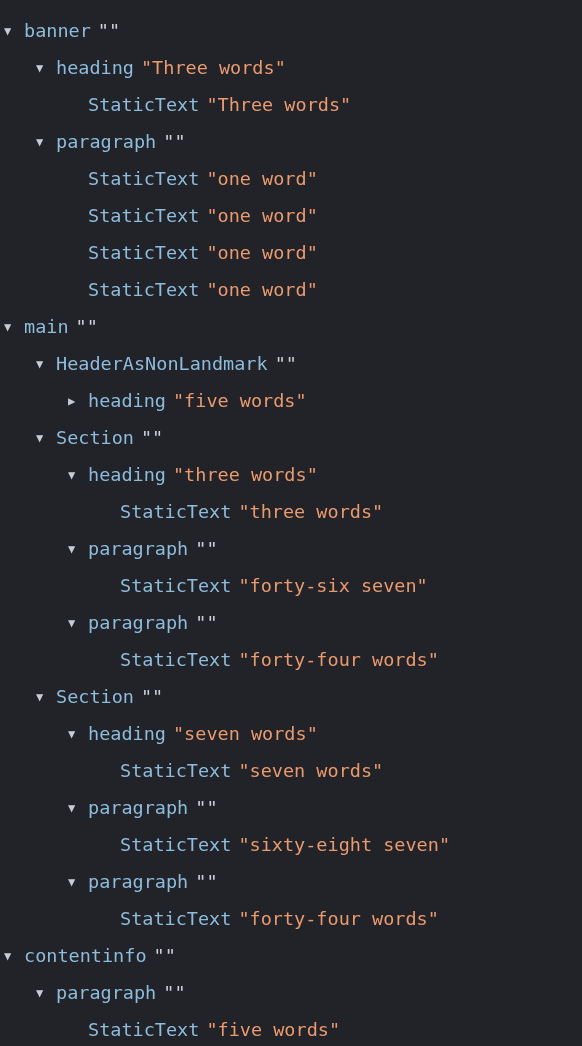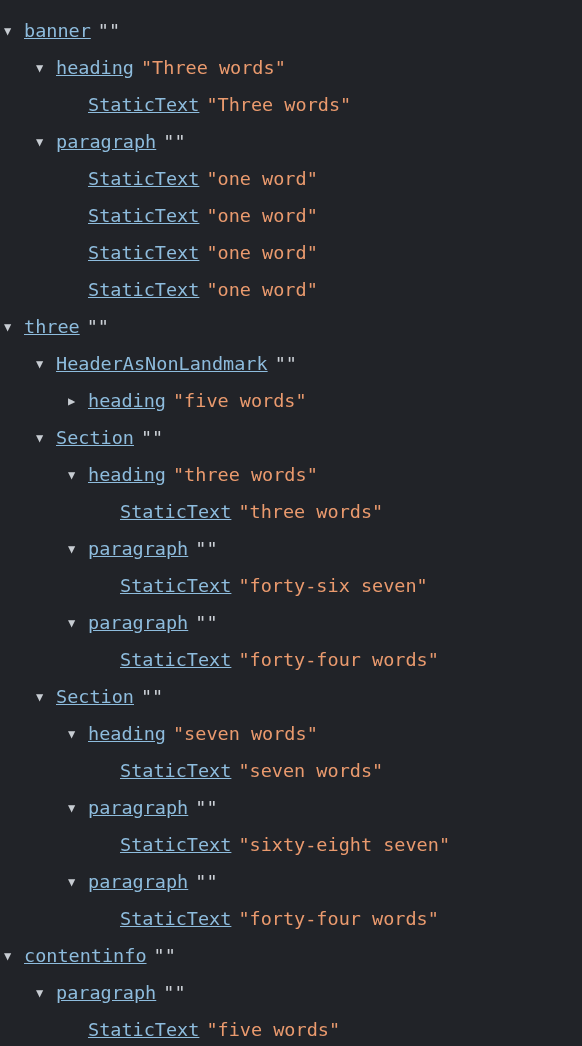--- a/index.html
+++ b/index.html
@@ -52,21 +52,20 @@
     vertical-align: middle;
     position: relative;
     top: -1px;
   }
   .twisty.none {
     color: transparent;
   }
 
   .role {
     color: #8ebcdd;
-    text-decoration: underline;
   }
 
   .value {
     color: #ea9a6e;
   }
   .value .q {
     color: #ea9a6e;
   }
 
   .empty {
@@ -85,21 +84,21 @@
 <div id="tree">
     <div class="row clipped"><span class="indent" style="width: 36px;"></span><span class="twisty none">▼</span><span class="role"></span></div>
     <div class="row"><span class="indent" style="width: 4px;"></span><span class="twisty">▼</span><span class="role">banner</span><span class="sp"></span><span class="empty" style="margin-left: 0px;">""</span></div>
     <div class="row"><span class="indent" style="width: 36px;"></span><span class="twisty">▼</span><span class="role">heading</span><span class="sp"></span><span class="value"><span class="q">"</span><span>Three words</span><span class="q">"</span></span></div>
     <div class="row"><span class="indent" style="width: 68px;"></span><span class="twisty none">▼</span><span class="role">StaticText</span><span class="sp"></span><span class="value"><span class="q">"</span><span>Three words</span><span class="q">"</span></span></div>
     <div class="row"><span class="indent" style="width: 36px;"></span><span class="twisty">▼</span><span class="role">paragraph</span><span class="sp"></span><span class="empty" style="margin-left: 0px;">""</span></div>
     <div class="row"><span class="indent" style="width: 68px;"></span><span class="twisty none">▼</span><span class="role">StaticText</span><span class="sp"></span><span class="value"><span class="q">"</span><span>one word</span><span class="q">"</span></span></div>
     <div class="row"><span class="indent" style="width: 68px;"></span><span class="twisty none">▼</span><span class="role">StaticText</span><span class="sp"></span><span class="value"><span class="q">"</span><span>one word</span><span class="q">"</span></span></div>
     <div class="row"><span class="indent" style="width: 68px;"></span><span class="twisty none">▼</span><span class="role">StaticText</span><span class="sp"></span><span class="value"><span class="q">"</span><span>one word</span><span class="q">"</span></span></div>
     <div class="row"><span class="indent" style="width: 68px;"></span><span class="twisty none">▼</span><span class="role">StaticText</span><span class="sp"></span><span class="value"><span class="q">"</span><span>one word</span><span class="q">"</span></span></div>
-    <div class="row"><span class="indent" style="width: 4px;"></span><span class="twisty">▼</span><span class="role">three</span><span class="sp"></span><span class="empty" style="margin-left: 0px;">""</span></div>
+    <div class="row"><span class="indent" style="width: 4px;"></span><span class="twisty">▼</span><span class="role">main</span><span class="sp"></span><span class="empty" style="margin-left: 0px;">""</span></div>
     <div class="row"><span class="indent" style="width: 36px;"></span><span class="twisty">▼</span><span class="role">HeaderAsNonLandmark</span><span class="sp"></span><span class="empty" style="margin-left: 0px;">""</span></div>
     <div class="row"><span class="indent" style="width: 68px;"></span><span class="twisty">▶</span><span class="role">heading</span><span class="sp"></span><span class="value"><span class="q">"</span><span>five words</span><span class="q">"</span></span></div>
     <div class="row"><span class="indent" style="width: 36px;"></span><span class="twisty">▼</span><span class="role">Section</span><span class="sp"></span><span class="empty" style="margin-left: 0px;">""</span></div>
     <div class="row"><span class="indent" style="width: 68px;"></span><span class="twisty">▼</span><span class="role">heading</span><span class="sp"></span><span class="value"><span class="q">"</span><span>three words</span><span class="q">"</span></span></div>
     <div class="row"><span class="indent" style="width: 100px;"></span><span class="twisty none">▼</span><span class="role">StaticText</span><span class="sp"></span><span class="value"><span class="q">"</span><span>three words</span><span class="q">"</span></span></div>
     <div class="row"><span class="indent" style="width: 68px;"></span><span class="twisty">▼</span><span class="role">paragraph</span><span class="sp"></span><span class="empty" style="margin-left: 0px;">""</span></div>
     <div class="row"><span class="indent" style="width: 100px;"></span><span class="twisty none">▼</span><span class="role">StaticText</span><span class="sp"></span><span class="value"><span class="q">"</span><span>forty-six seven</span><span class="q">"</span></span></div>
     <div class="row"><span class="indent" style="width: 68px;"></span><span class="twisty">▼</span><span class="role">paragraph</span><span class="sp"></span><span class="empty" style="margin-left: 0px;">""</span></div>
     <div class="row"><span class="indent" style="width: 100px;"></span><span class="twisty none">▼</span><span class="role">StaticText</span><span class="sp"></span><span class="value"><span class="q">"</span><span>forty-four words</span><span class="q">"</span></span></div>
     <div class="row"><span class="indent" style="width: 36px;"></span><span class="twisty">▼</span><span class="role">Section</span><span class="sp"></span><span class="empty" style="margin-left: 0px;">""</span></div>

